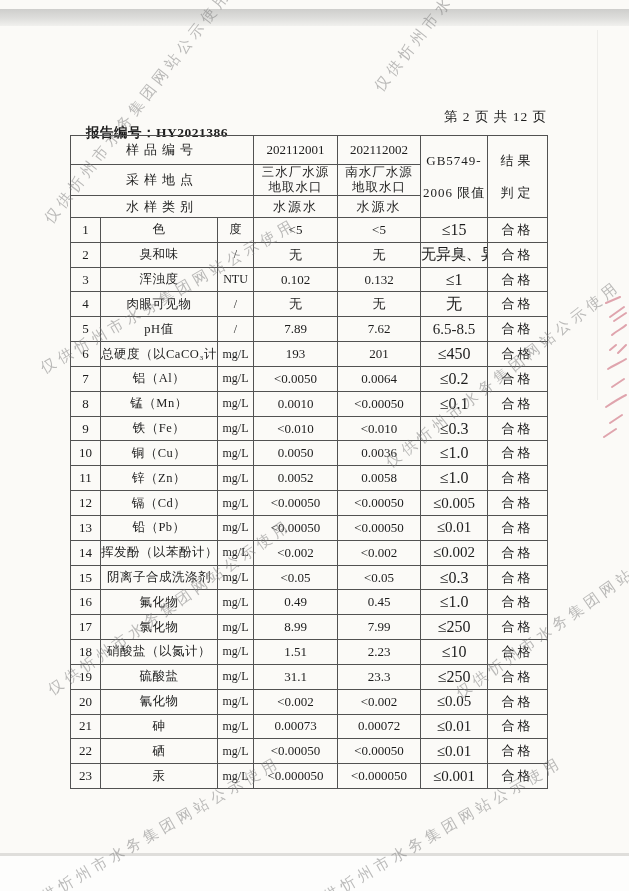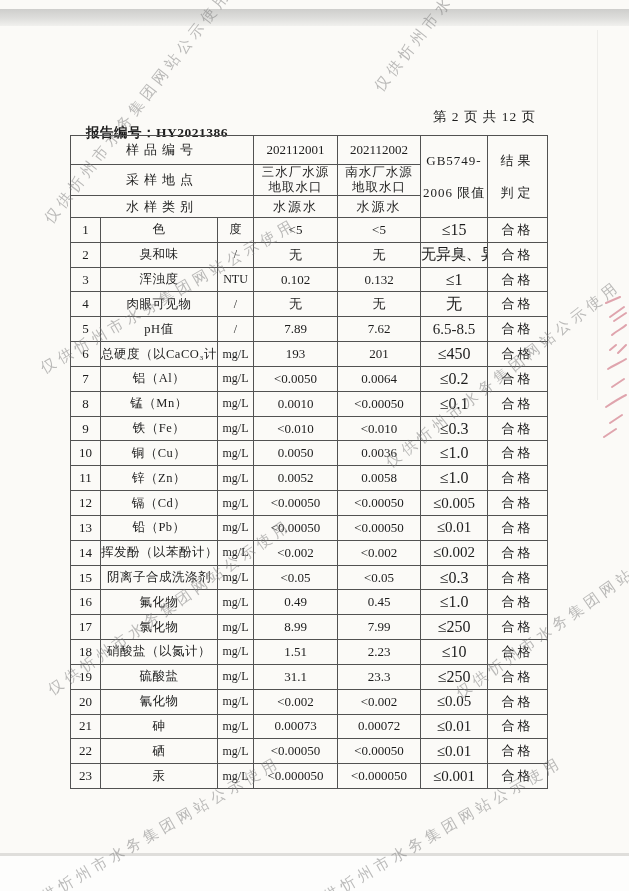--- a/index.html
+++ b/index.html
@@ -29,21 +29,21 @@
     position:absolute;left:597px;top:30px;width:1px;height:370px;
     background:rgba(0,0,0,.05);
   }
   .title{
     position:absolute;left:0;top:76px;width:629px;
     text-align:center;font-size:17.5px;font-weight:bold;letter-spacing:1.5px;
     color:#161616;
   }
   .meta{position:absolute;left:0;top:108px;width:629px;font-size:13.5px;}
   .report-no{position:absolute;left:86px;font-weight:bold;letter-spacing:.5px;margin-top:16px;}
-  .page-info{position:absolute;right:93px;letter-spacing:1px;}
+  .page-info{position:absolute;right:82px;letter-spacing:1px;}
   table.report{
     position:absolute;left:70px;top:135px;width:477px;
     border-collapse:collapse;table-layout:fixed;
     font-size:13px;color:#1c1c1c;
   }
   table.report td{
     border:1px solid #525252;text-align:center;padding:0;
     overflow:hidden;white-space:nowrap;vertical-align:middle;
   }
   thead tr.h1{height:29px;}

